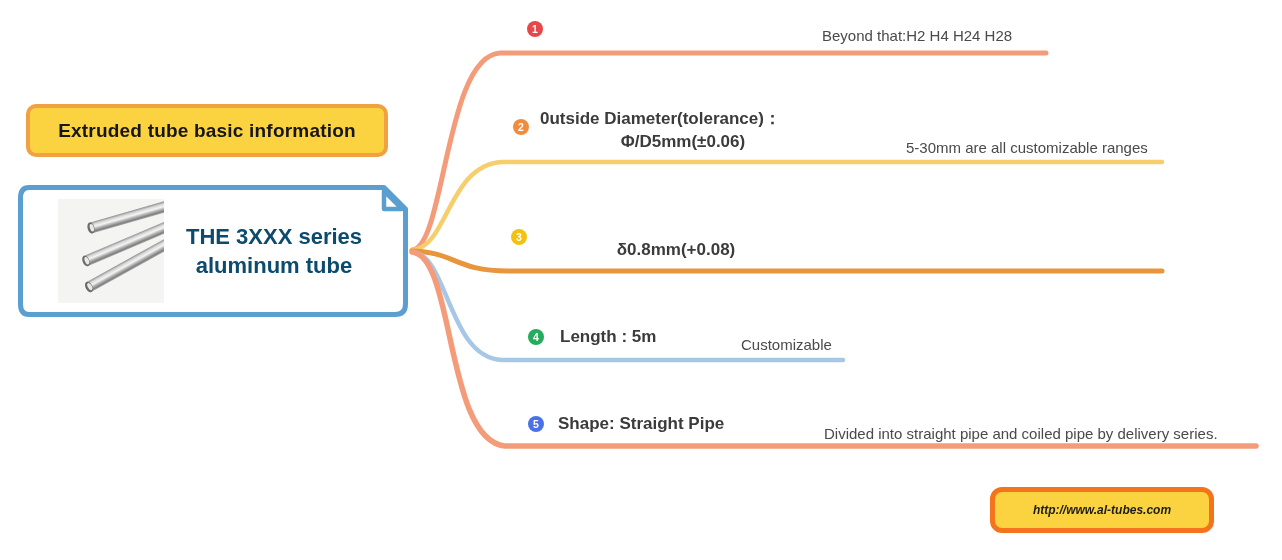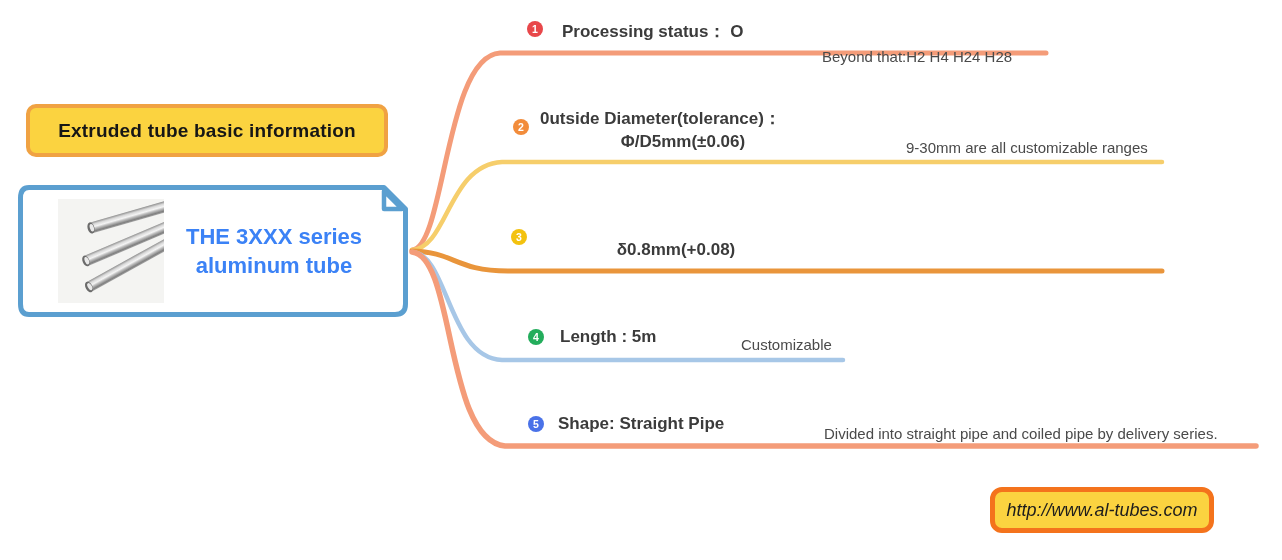--- a/index.html
+++ b/index.html
@@ -15,37 +15,37 @@
     left:26px;top:104px;width:362px;height:53px;box-sizing:border-box;
     background:#FBD340;border:4px solid #F0A243;border-radius:10px;
     display:flex;align-items:center;justify-content:center;
   }
   .header-node span{font-size:19px;font-weight:bold;color:#161616;letter-spacing:.2px;}
   
   .main-node-svg{left:18px;top:185px;}
   .tube-img{left:58px;top:199px;}
   .main-title{
     left:160px;top:222px;width:228px;text-align:center;
-    font-size:22px;line-height:29px;font-weight:bold;color:#3b82f6;
+    font-size:22px;line-height:29px;font-weight:bold;color:#0c4a6e;
   }
   
   .badge{
     width:16px;height:16px;border-radius:50%;color:#fff;
     font-size:10.5px;font-weight:bold;display:flex;align-items:center;justify-content:center;
   }
   .btitle{font-size:17px;font-weight:bold;color:#3B3B3B;white-space:nowrap;}
   .bsub{font-size:17px;font-weight:bold;color:#3B3B3B;text-align:center;white-space:nowrap;}
   .bnote{font-size:15px;color:#4A4A4A;white-space:nowrap;}
   
   .url-chip{
     left:990px;top:487px;width:224px;height:46px;box-sizing:border-box;
     background:#FBD340;border:5px solid #F4731C;border-radius:12px;
     display:flex;align-items:center;justify-content:center;
   }
-  .url-chip span{font-size:18px;font-weight:normal;font-style:italic;color:#1d1d1d;}
+  .url-chip span{font-size:12px;font-weight:bold;font-style:italic;color:#1d1d1d;}
 </style>
 </head>
 <body>
 
 <div class="stage">
 
   <svg id="connectors" xmlns="http://www.w3.org/2000/svg">
     <path d="M412 250 C445 248 445 56 500 53 L1046 53" fill="none" stroke-width="5" stroke-linecap="round" stroke="#F49C79"></path>
     <path d="M412 250 C448 248 448 165 502 162 L1162 162" fill="none" stroke-width="4.5" stroke-linecap="round" stroke="#F6CE6B"></path>
     <path d="M412 251 C455 252 455 271 508 271 L1162 271" fill="none" stroke-width="5" stroke-linecap="round" stroke="#E9953B"></path>
@@ -95,27 +95,26 @@
       </g>
     </g>
   </svg>
 
   <div class="abs main-title">
     <div>THE 3XXX series</div>
     <div>aluminum tube</div>
   </div>
 
   <span class="abs badge" style="left: 527px; top: 21px; background-color: rgb(232, 71, 74);">1</span>
-  <div class="abs btitle" style="left:562px;top:20px;">Processing status： O</div>
-  <div class="abs bnote" style="left:822px;top:27px;margin-top:21px;">Beyond that:H2 H4 H24 H28</div>
+  <div class="abs bnote" style="left:822px;top:27px;">Beyond that:H2 H4 H24 H28</div>
 
   <span class="abs badge" style="left: 513px; top: 119px; background-color: rgb(242, 140, 59);">2</span>
   <div class="abs btitle" style="left:540px;top:107px;">0utside Diameter(tolerance)：</div>
   <div class="abs bsub" style="left:540px;top:132px;width:286px;">Φ/D5mm(±0.06)</div>
-  <div class="abs bnote" style="left:906px;top:139px;">9-30mm are all customizable ranges</div>
+  <div class="abs bnote" style="left:906px;top:139px;">5-30mm are all customizable ranges</div>
 
   <span class="abs badge" style="left: 511px; top: 229px; background-color: rgb(243, 194, 15);">3</span>
   <div class="abs bsub" style="left:540px;top:240px;width:272px;">δ0.8mm(+0.08)</div>
 
   <span class="abs badge" style="left: 528px; top: 329px; background-color: rgb(35, 173, 92);">4</span>
   <div class="abs btitle" style="left:560px;top:327px;text-align:center;">Length : 5m</div>
   <div class="abs bnote" style="left:741px;top:336px;text-align:center;">Customizable</div>
 
   <span class="abs badge" style="left: 528px; top: 416px; background-color: rgb(74, 114, 232);">5</span>
   <div class="abs btitle" style="left:558px;top:414px;">Shape: Straight Pipe</div>

